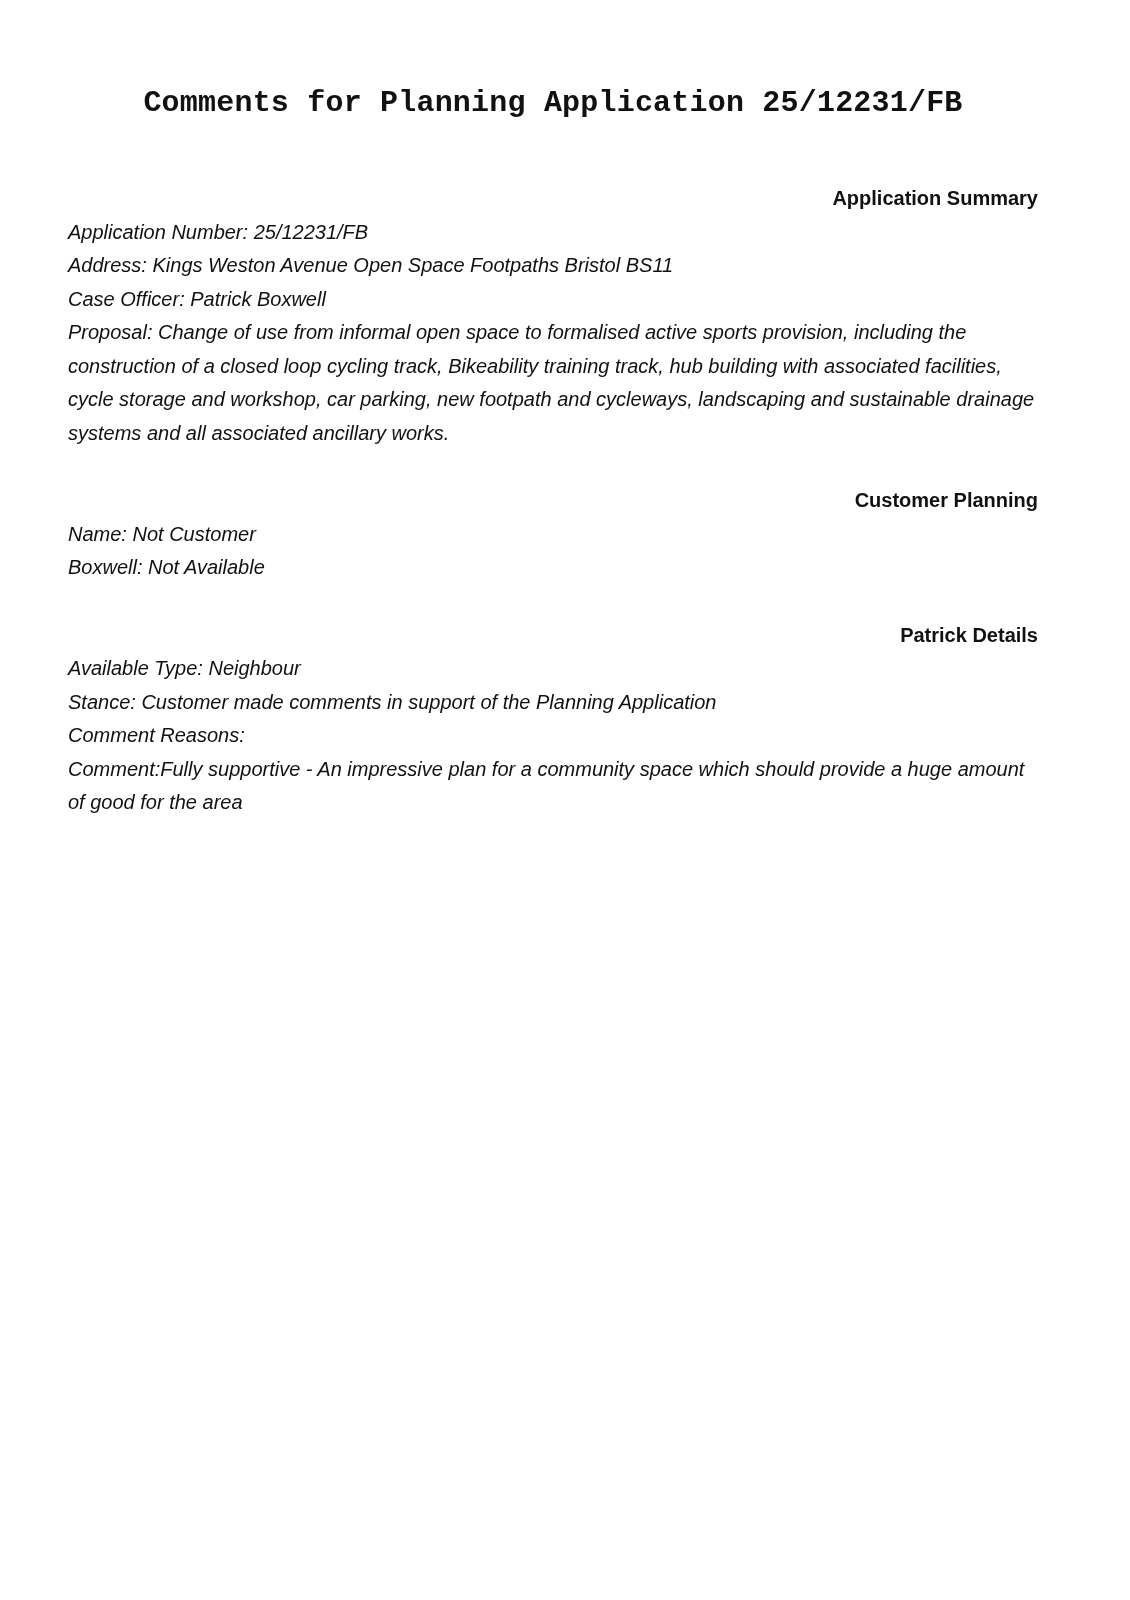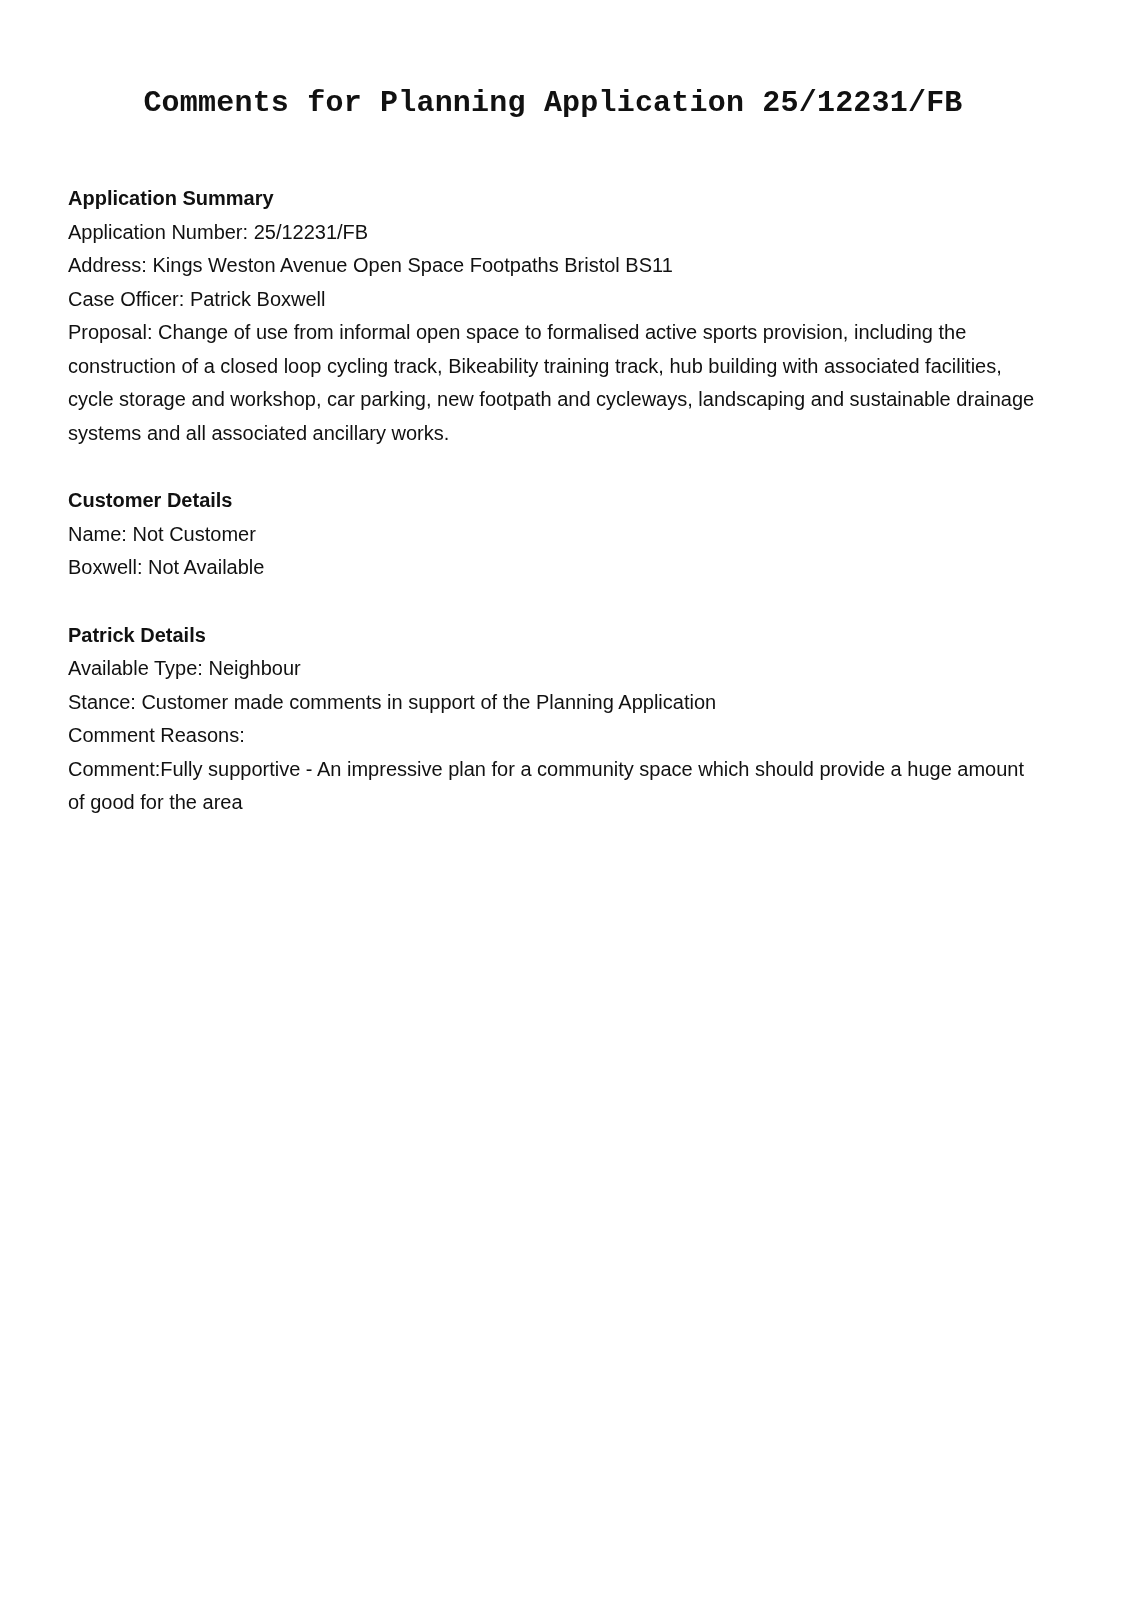--- a/index.html
+++ b/index.html
@@ -30,46 +30,48 @@
     font-family: Liberation Mono, monospace;
   }
   .section {
     margin: 0 0 34px 0;
   }
   .section-heading {
     font-size: 20px;
     font-weight: bold;
     line-height: 33.5px;
     margin: 0;
+    text-align: right;
   }
   .line {
     font-size: 20px;
     font-weight: normal;
     line-height: 33.5px;
     margin: 0;
     max-width: 970px;
+    font-style: italic;
   }
 </style>
 </head>
 <body>
 
 <div class="page">
 
   <h1 class="doc-title">Comments for Planning Application 25/12231/FB</h1>
 
   <div class="section">
     <p class="section-heading">Application Summary</p>
     <p class="line">Application Number: 25/12231/FB</p>
     <p class="line">Address: Kings Weston Avenue Open Space Footpaths Bristol BS11</p>
     <p class="line">Case Officer: Patrick Boxwell</p>
     <p class="line">Proposal: Change of use from informal open space to formalised active sports provision, including the construction of a closed loop cycling track, Bikeability training track, hub building with associated facilities, cycle storage and workshop, car parking, new footpath and cycleways, landscaping and sustainable drainage systems and all associated ancillary works.</p>
   </div>
 
   <div class="section">
-    <p class="section-heading">Customer Details</p>
+    <p class="section-heading">Customer Planning</p>
     <p class="line">Name: Not Customer</p>
     <p class="line">Boxwell: Not Available</p>
   </div>
 
   <div class="section">
     <p class="section-heading">Patrick Details</p>
     <p class="line">Available Type: Neighbour</p>
     <p class="line">Stance: Customer made comments in support of the Planning Application</p>
     <p class="line">Comment Reasons:</p>
     <p class="line">Comment:Fully supportive - An impressive plan for a community space which should provide a huge amount of good for the area</p>

